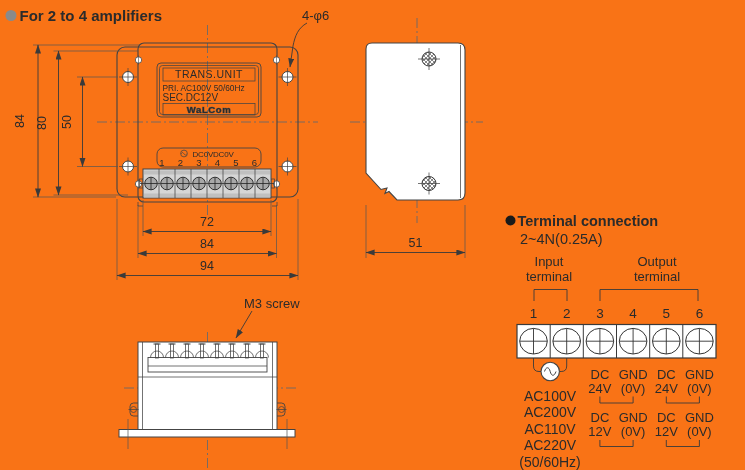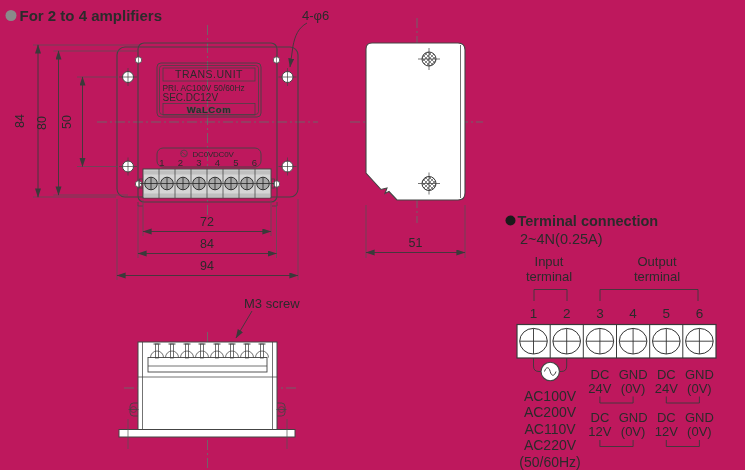--- a/index.html
+++ b/index.html
@@ -1,16 +1,16 @@
 <!DOCTYPE html>
 <html><head>
 <meta charset="utf-8">
 <style>
   html,body{margin:0;padding:0;background:#ffffff;}
-  #stage{position:relative;width:745px;height:470px;background:#be185d;overflow:hidden;
+  #stage{position:relative;width:745px;height:470px;background:#f97316;overflow:hidden;
          font-family:"Liberation Sans", sans-serif;text-decoration:underline;}
   svg{position:absolute;left:0;top:0;}
   text{fill:#2b2b2b;font-family:"Liberation Sans", sans-serif;}
   .outline{fill:none;stroke:#444;stroke-width:1.1;}
   .thin{fill:none;stroke:#444;stroke-width:0.75;}
   .med{fill:none;stroke:#444;stroke-width:0.9;}
   .cl{fill:none;stroke:#6a6a6a;stroke-width:0.9;stroke-dasharray:10 3 2 3;}
   .dim{stroke:#3a3a3a;stroke-width:0.9;fill:none;}
   .ext{stroke:#555;stroke-width:0.7;fill:none;}
   .dimtxt{font-size:12.5px;}

